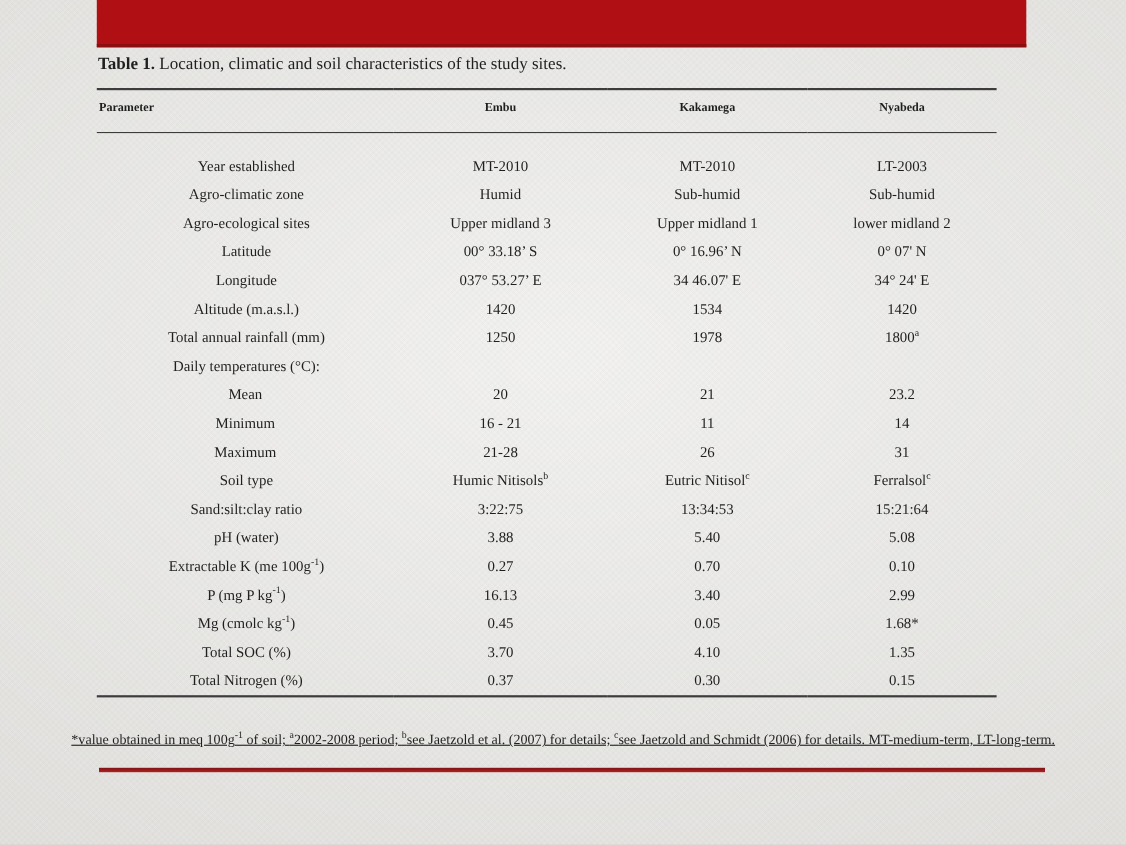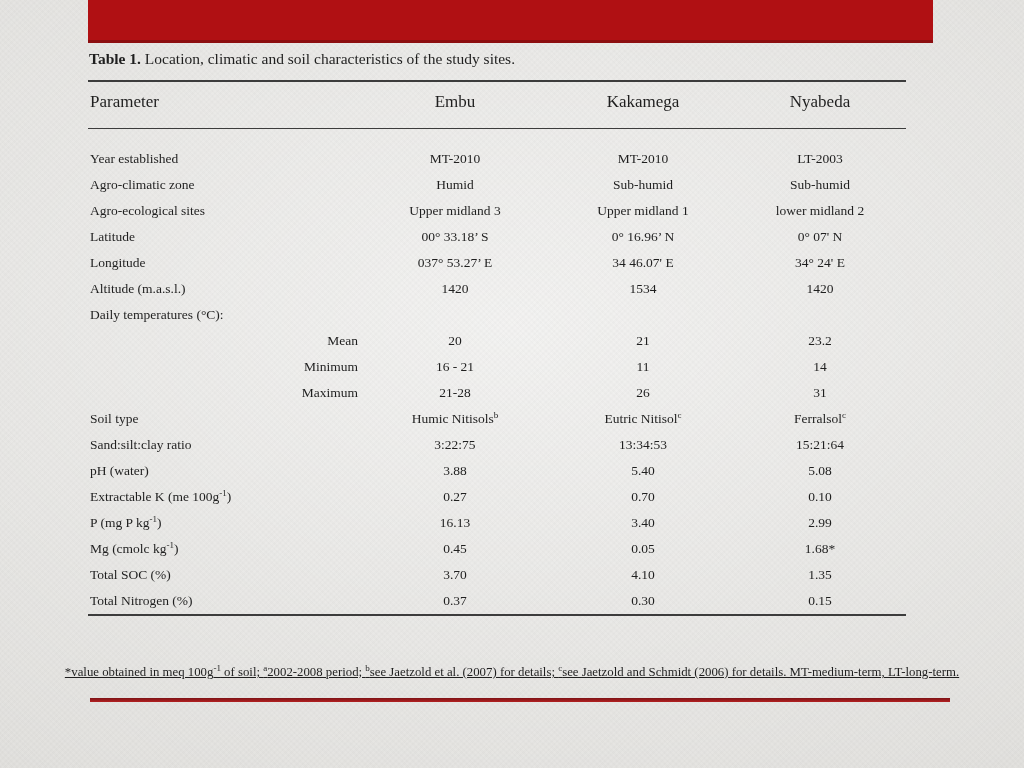--- a/index.html
+++ b/index.html
@@ -27,34 +27,34 @@
     white-space:nowrap;
   }
   table.sites {
     position:absolute; left:88px; top:80px;
     width:818px;
     border-collapse:collapse;
     border-top:2px solid #3c3c3c;
     border-bottom:2px solid #3c3c3c;
   }
   table.sites th {
-    font-size:17px; font-weight:normal;
+    font-size:11px; font-weight:bold;
     text-align:center;
     padding:10px 0 16px 0;
     border-bottom:1.5px solid #3c3c3c;
   }
   table.sites th.param-col { text-align:left; padding-left:2px; }
   table.sites td {
     font-size:13.5px;
     height:26px; padding:0;
     vertical-align:middle;
     white-space:nowrap;
   }
-  table.sites td.param { text-align:left; padding-left:2px; }
-  table.sites td.param.indent { text-align:right; padding-left:0; }
+  table.sites td.param { text-align:center; padding-left:2px; }
+  table.sites td.param.indent { text-align:center; padding-left:0; }
   table.sites td.val { text-align:center; }
   table.sites tbody tr:first-child td { padding-top:17px; }
   sup { font-size:9px; line-height:0; }
   .footnote {
     position:absolute; top:665px; left:50%;
     transform:translateX(-50%);
     width:945px;
     margin:0;
     text-align:center;
     font-size:12.8px;
@@ -122,20 +122,26 @@
           <td class="val">34 46.07' E</td>
           <td class="val">34° 24' E</td>
         </tr>
         <tr>
           <td class="param">Altitude (m.a.s.l.)</td>
           <td class="val">1420</td>
           <td class="val">1534</td>
           <td class="val">1420</td>
         </tr>
         <tr>
+          <td class="param">Total annual rainfall (mm)</td>
+          <td class="val">1250</td>
+          <td class="val">1978</td>
+          <td class="val">1800<sup>a</sup></td>
+        </tr>
+        <tr>
           <td class="param">Daily temperatures (°C):</td>
           <td class="val"></td>
           <td class="val"></td>
           <td class="val"></td>
         </tr>
         <tr>
           <td class="param indent">Mean</td>
           <td class="val">20</td>
           <td class="val">21</td>
           <td class="val">23.2</td>

